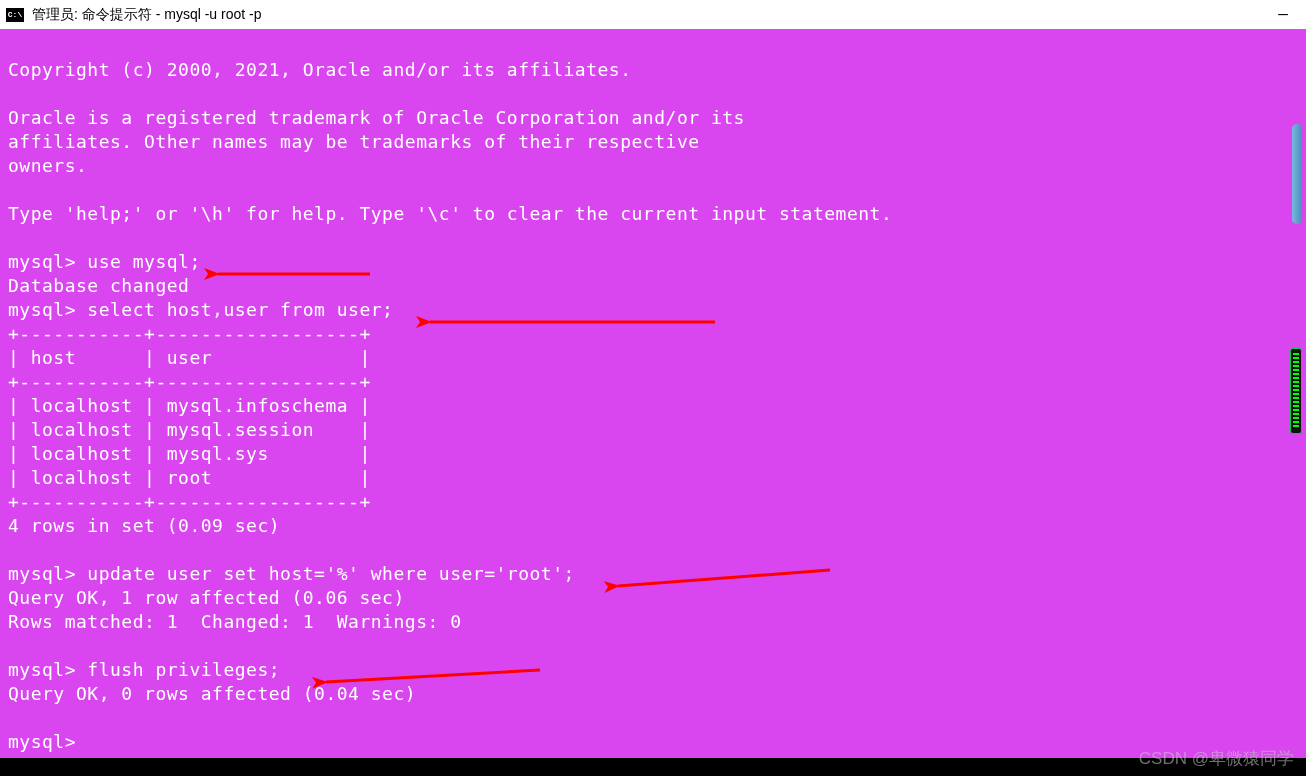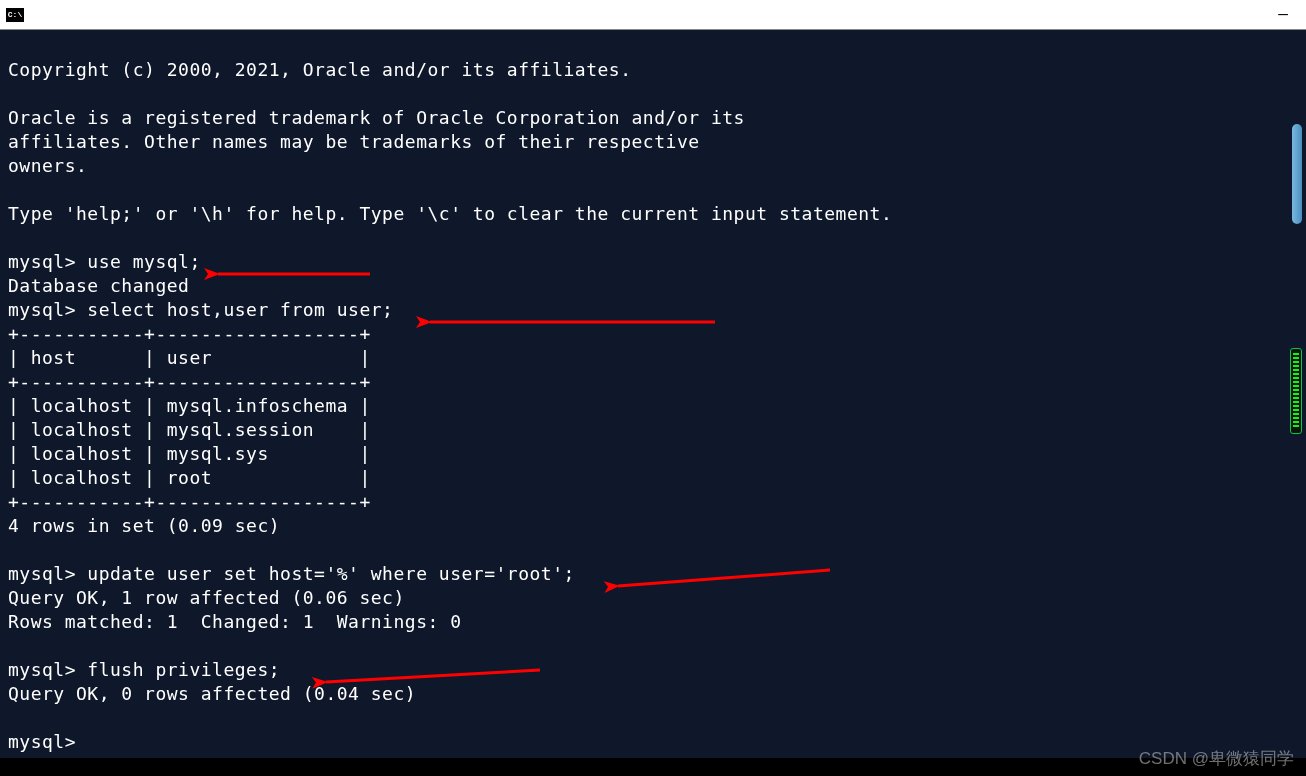--- a/index.html
+++ b/index.html
@@ -43,21 +43,21 @@
     top: 0;
     width: 46px;
     height: 30px;
     display: flex;
     align-items: center;
     justify-content: center;
     color: #000;
     font-size: 16px;
   }
   .terminal {
-    background: #0f172a;
+    background: #d946ef;
     color: #fff;
     font-size: 18px;
     line-height: 24px;
     padding: 4px 8px;
     white-space: pre;
     letter-spacing: 0.5px;
     font-family: Consolas, 'NSimSun', monospace;
   }
   .arrow {
     position: absolute;
@@ -97,20 +97,21 @@
     font-family: 'Microsoft YaHei', sans-serif;
     font-size: 17px;
     text-align: right;
   }
 </style>
 </head>
 <body>
 
 <div class="titlebar">
   <div class="titlebar-icon">C:\</div>
+  <div class="titlebar-text">管理员: 命令提示符 - mysql  -u root -p</div>
   <div class="min-btn">—</div>
 </div>
 
 <div class="terminal" id="terminal">
 Copyright (c) 2000, 2021, Oracle and/or its affiliates.
 
 Oracle is a registered trademark of Oracle Corporation and/or its
 affiliates. Other names may be trademarks of their respective
 owners.
 

